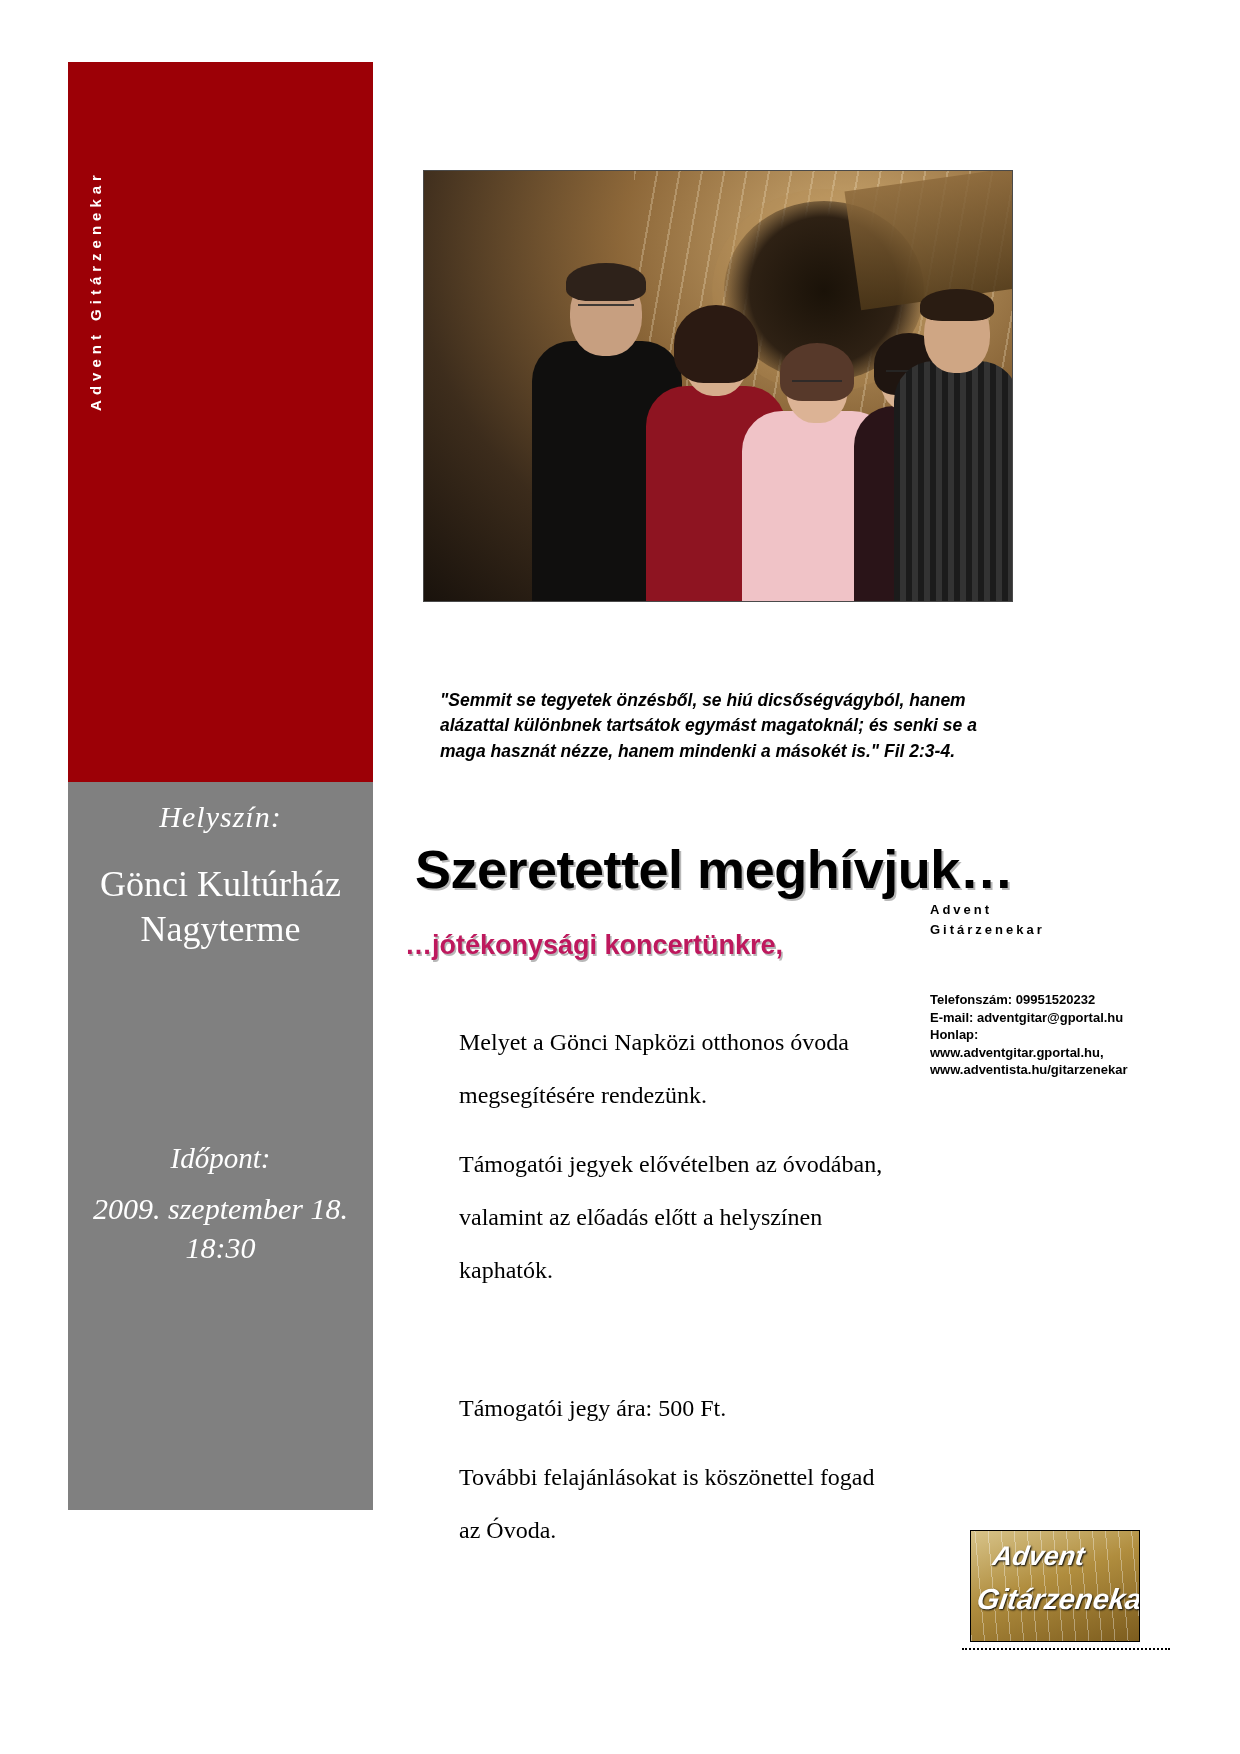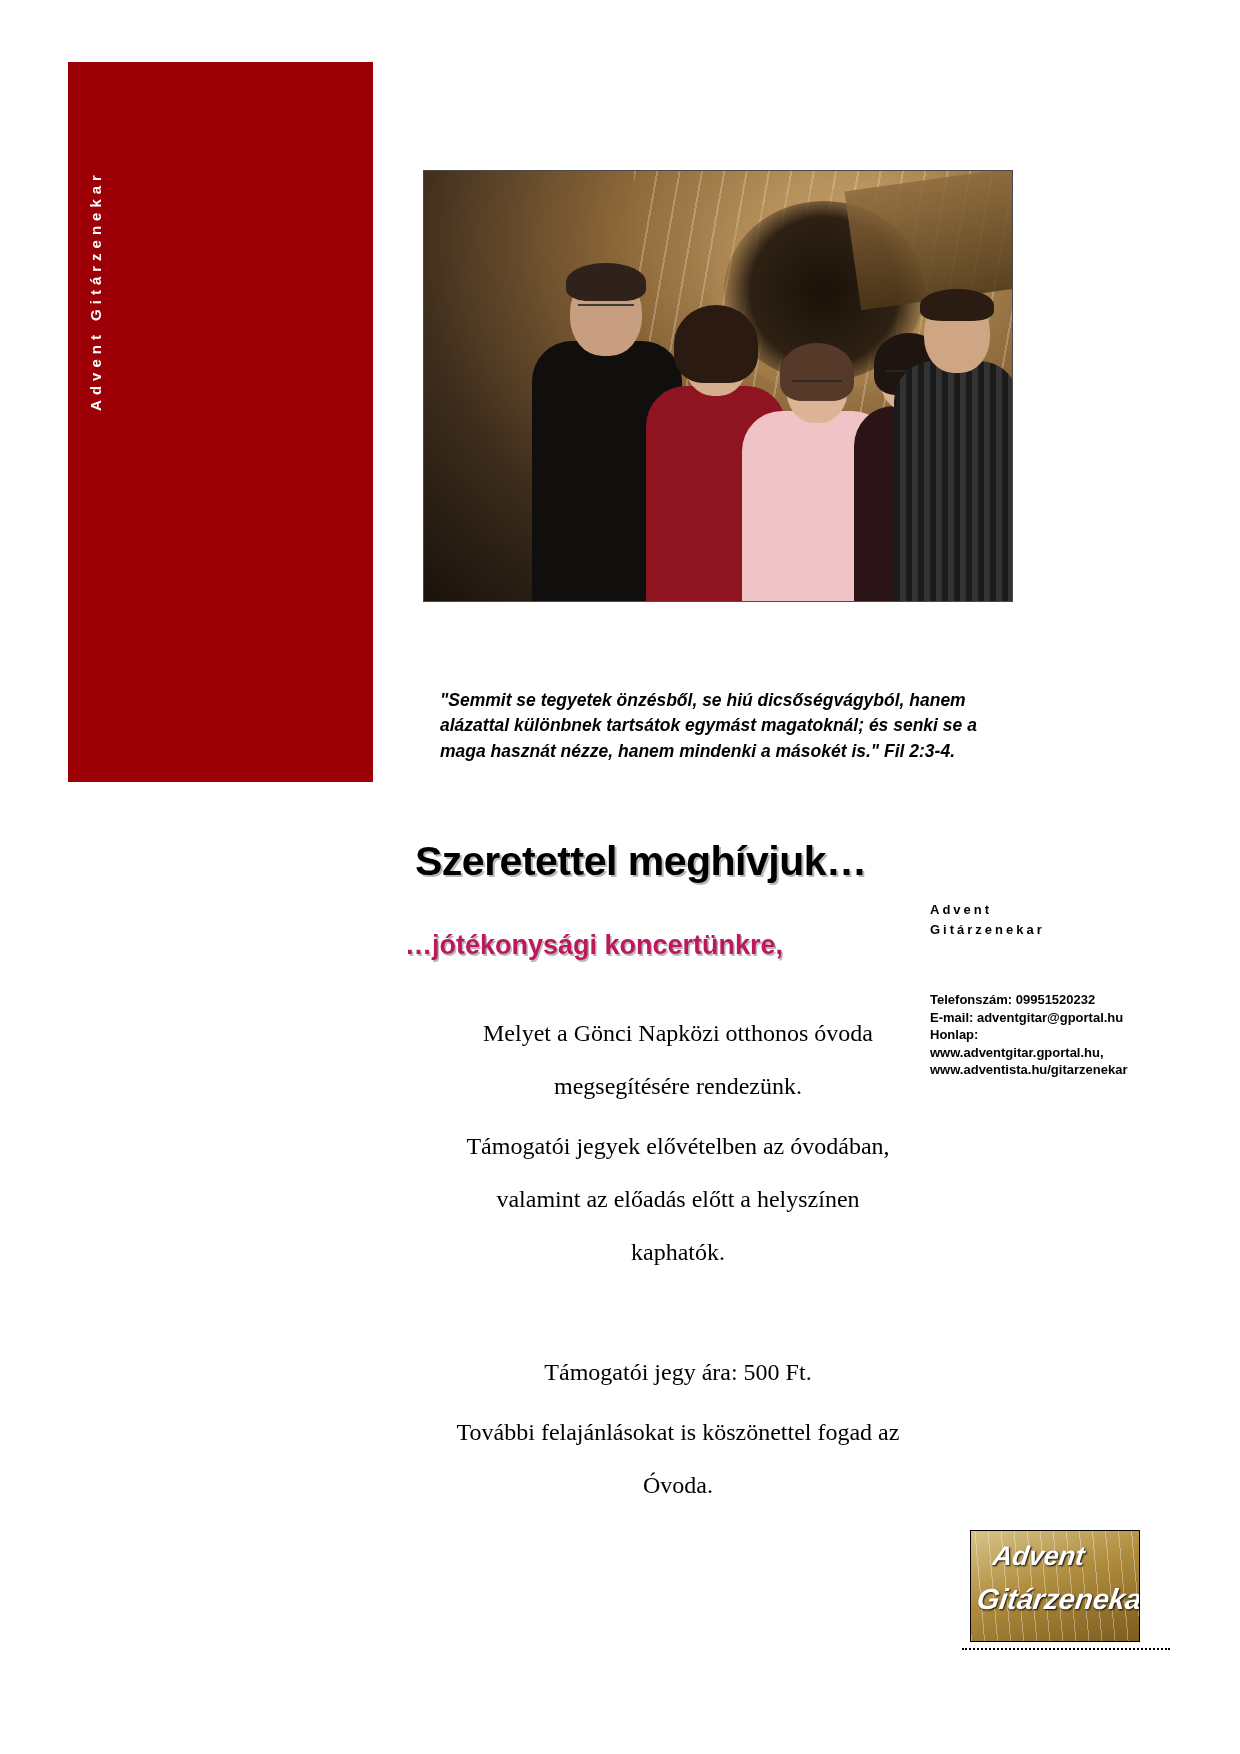--- a/index.html
+++ b/index.html
@@ -179,21 +179,21 @@
     color: #000000;
   }
 
   
   .headline {
     position: absolute;
     left: 415px;
     top: 838px;
     font-family: "Liberation Sans", sans-serif;
     font-weight: bold;
-    font-size: 41px;
+    font-size: 54px;
     letter-spacing: -0.5px;
     color: #000000;
     text-shadow: 2px 2px 0 #b8b8b8;
   }
   .subheadline {
     position: absolute;
     left: 405px;
     top: 930px;
     font-family: "Liberation Sans", sans-serif;
     font-weight: bold;
@@ -206,21 +206,21 @@
   .body-text {
     position: absolute;
     left: 443px;
     top: 1000px;
     width: 470px;
     font-family: "Liberation Serif", serif;
     font-size: 24px;
     line-height: 53px;
     color: #000000;
   }
-  .body-text p { margin: 7px; text-align: center; }
+  .body-text p { margin: 16px; }
   .body-text .gap { height: 53px; }
 
   
   .contact {
     position: absolute;
     left: 930px;
     top: 900px;
     width: 260px;
     font-family: "Liberation Sans", sans-serif;
     color: #000000;
@@ -292,20 +292,36 @@
     border-bottom: 2px dotted #000000;
   }
 </style>
 </head>
 <body>
 
 <div class="sidebar">
   <div class="sidebar-red">
     <div class="band-vertical">Advent Gitárzenekar</div>
   </div>
+  <div class="sidebar-gray">
+    <div class="venue-block">
+      <div class="venue-label">Helyszín:</div>
+      <div class="venue-name">
+        <div>Gönci Kultúrház</div>
+        <div>Nagyterme</div>
+      </div>
+    </div>
+    <div class="date-block">
+      <div class="date-label">Időpont:</div>
+      <div class="date-value">
+        <div>2009. szeptember 18.</div>
+        <div>18:30</div>
+      </div>
+    </div>
+  </div>
 </div>
 
 <div class="photo">
   <div class="photo-bg"></div>
   <div class="guitar-strings"></div>
   <div class="guitar-hole"></div>
   <div class="guitar-neck"></div>
 
   <div class="person" style="left:108px; width:150px; height:330px;">
     <div class="body-shape" style="left:0; bottom:0; width:150px; height:260px; background:#100f0e;"></div>

